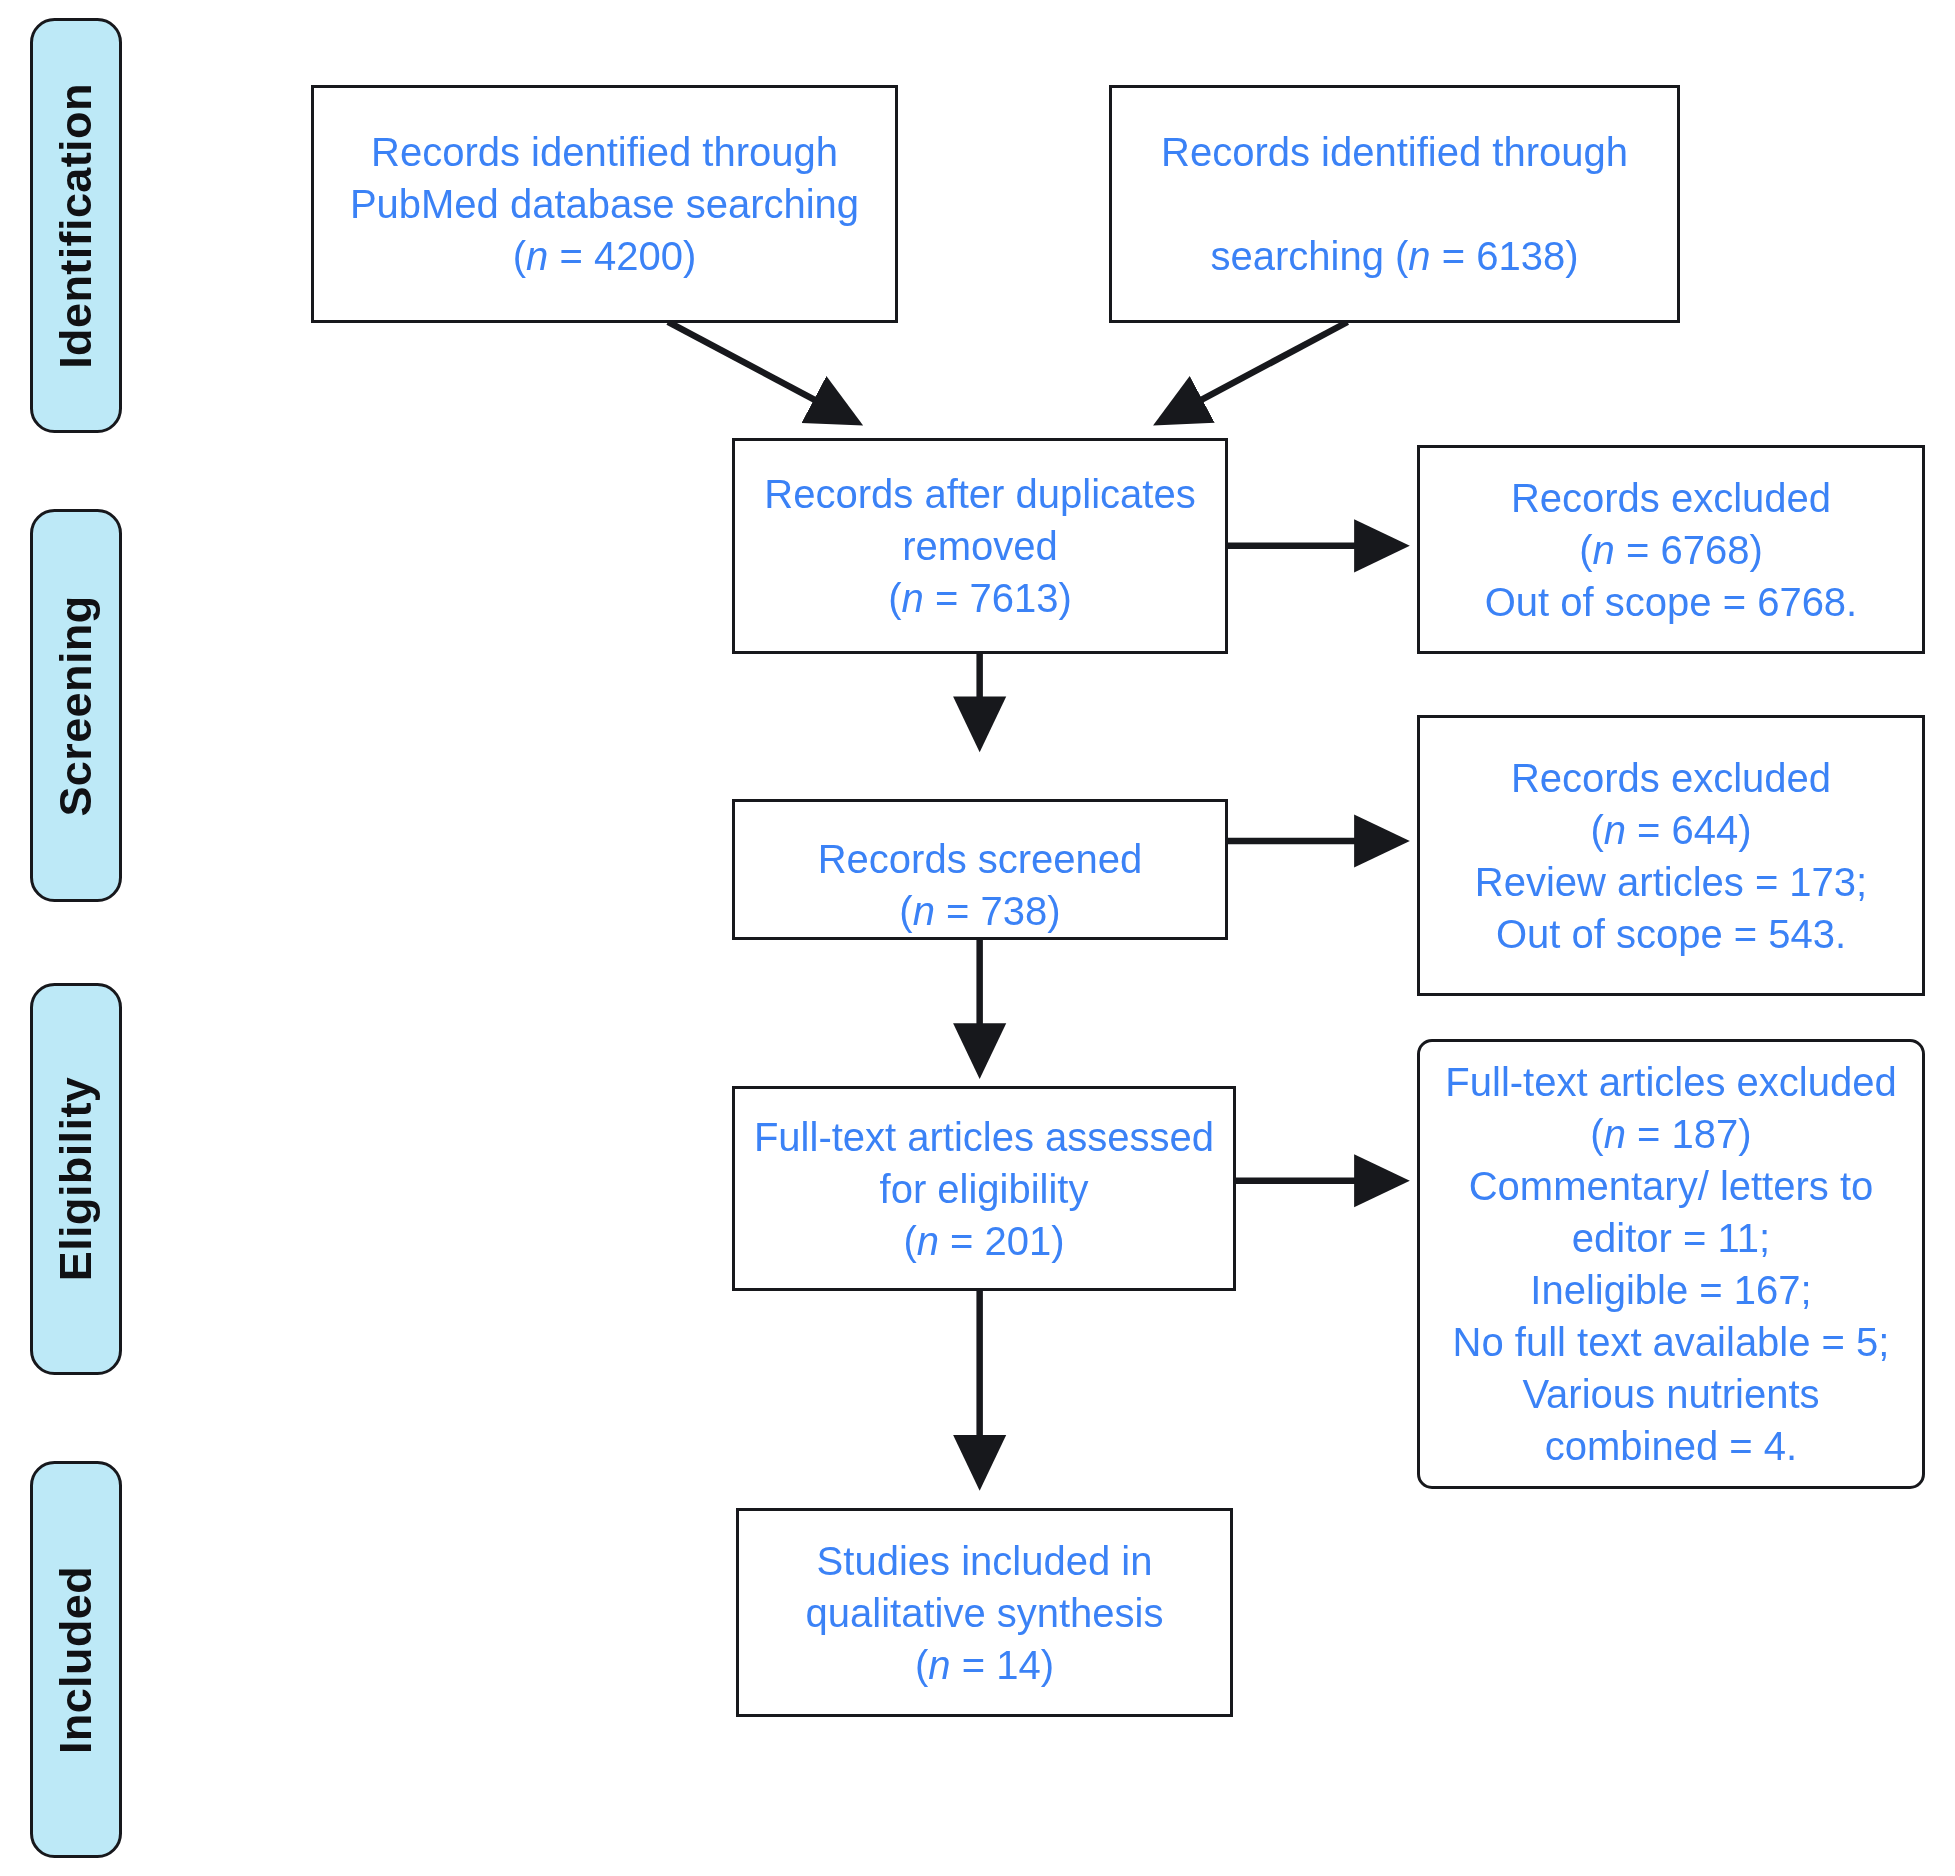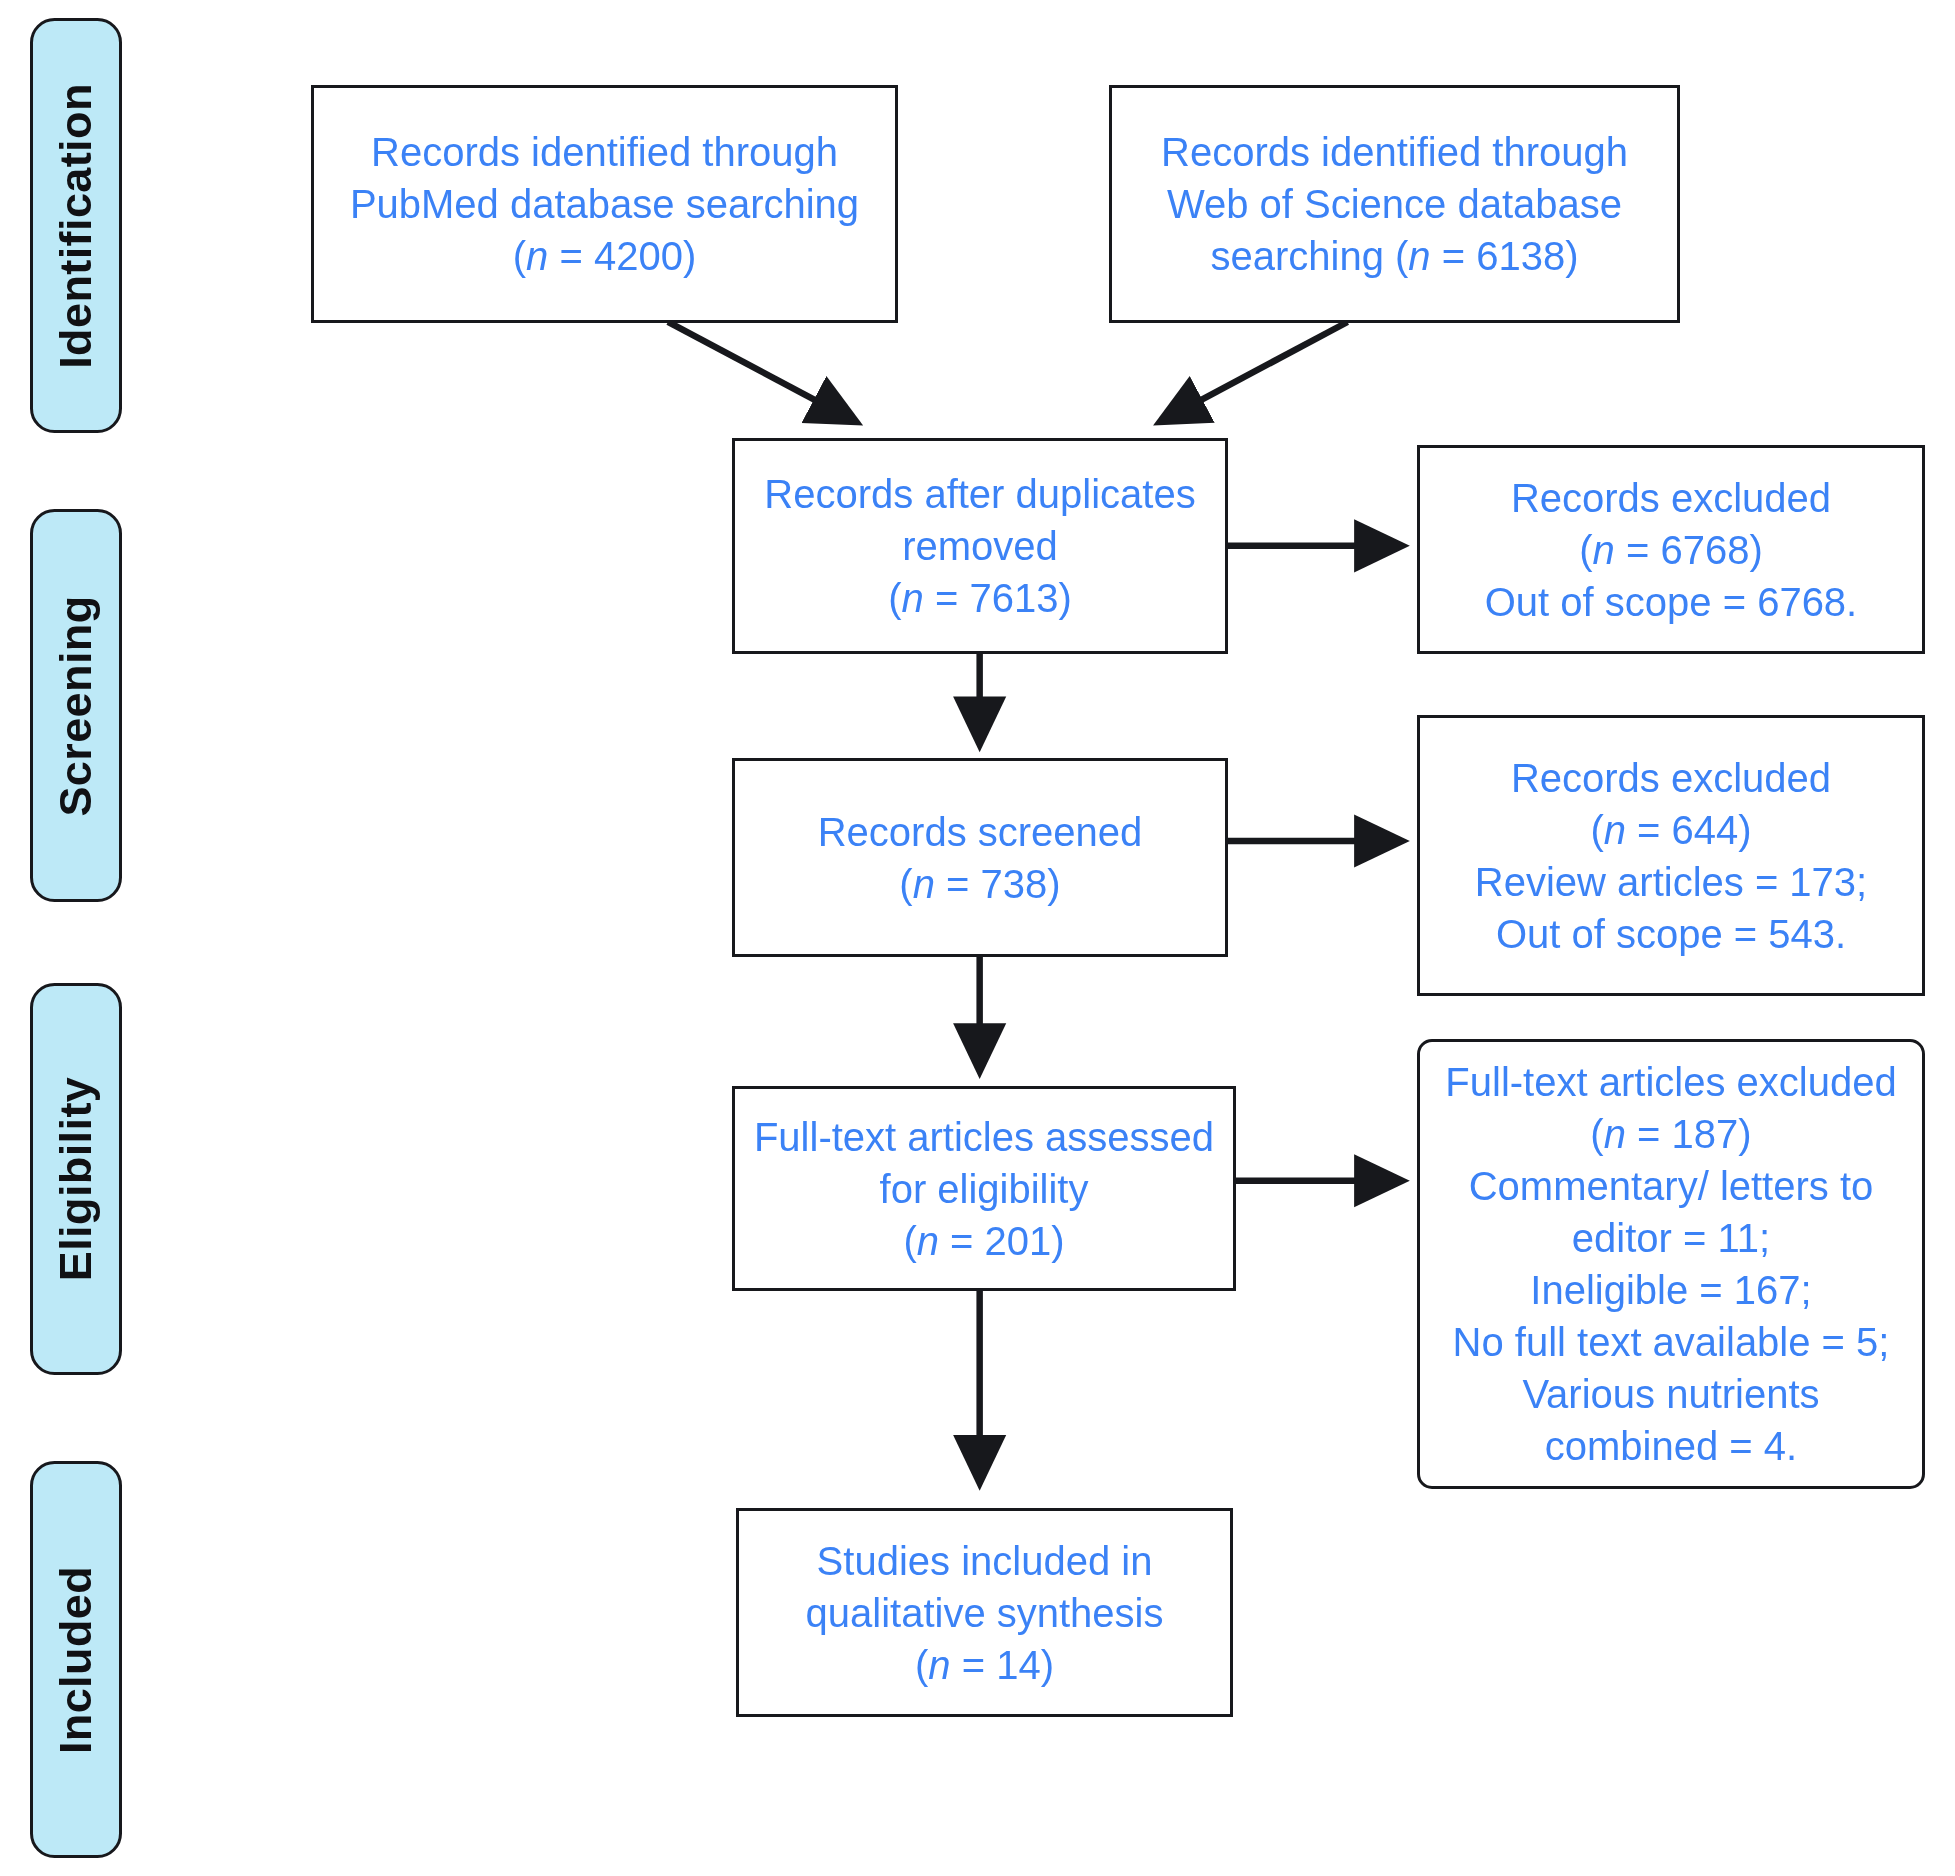--- a/index.html
+++ b/index.html
@@ -118,42 +118,42 @@
     <div class="box-text">
       <span>Records identified through</span><br>
       <span>PubMed database searching</span><br>
       (<span class="nvar">n</span> = <span>4200</span>)
     </div>
   </div>
 
   <div class="flow-box" style="left:1109px; top:85px; width:571px; height:238px;">
     <div class="box-text">
       <span>Records identified through</span><br>
-      <span>Web of Science database</span><br>
+      <br>
       searching (<span class="nvar">n</span> = <span>6138</span>)
     </div>
   </div>
 
   <div class="flow-box" style="left:732px; top:438px; width:496px; height:216px;">
     <div class="box-text">
       <span>Records after duplicates</span><br>
       <span>removed</span><br>
       (<span class="nvar">n</span> = <span>7613</span>)
     </div>
   </div>
 
   <div class="flow-box" style="left:1417px; top:445px; width:508px; height:209px;">
     <div class="box-text">
       <span>Records excluded</span><br>
       (<span class="nvar">n</span> = <span>6768</span>)<br>
       <span>Out of scope = 6768.</span>
     </div>
   </div>
 
-  <div class="flow-box" style="left:732px; top:758px; width:496px; height:199px;">
+  <div class="flow-box" style="left:732px; top:799px; width:496px; height:141px;align-items:flex-end;">
     <div class="box-text">
       <span>Records screened</span><br>
       (<span class="nvar">n</span> = <span>738</span>)
     </div>
   </div>
 
   <div class="flow-box" style="left:1417px; top:715px; width:508px; height:281px;">
     <div class="box-text">
       <span>Records excluded</span><br>
       (<span class="nvar">n</span> = <span>644</span>)<br>

